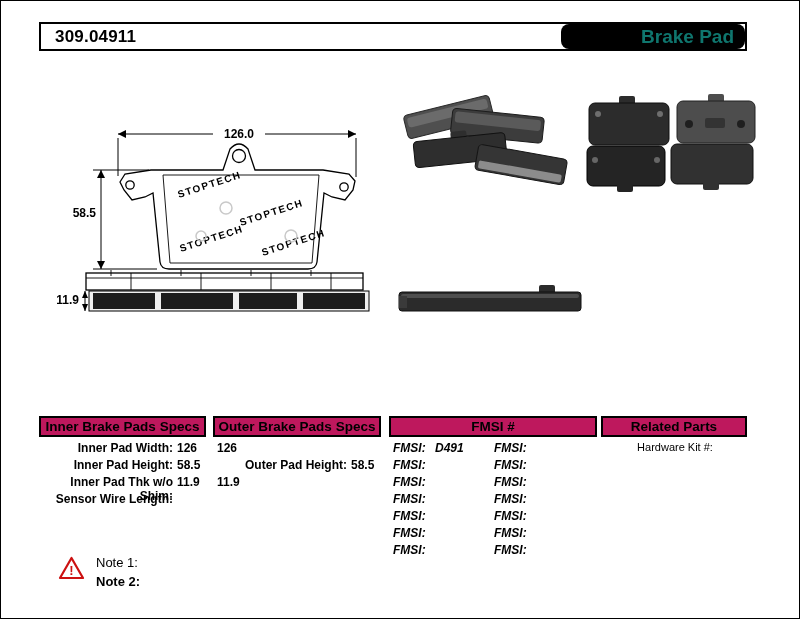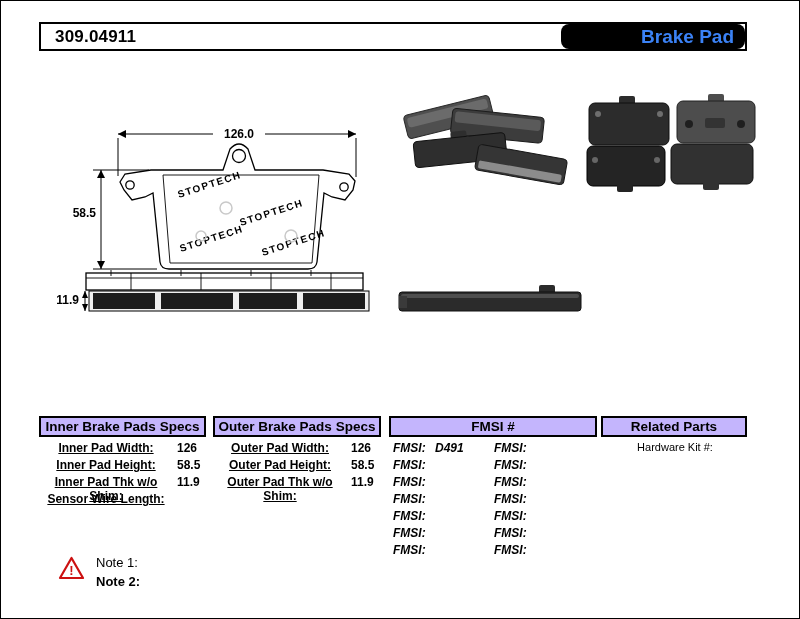--- a/index.html
+++ b/index.html
@@ -3,44 +3,44 @@
 <meta charset="utf-8">
 <style>
   * { margin:0; padding:0; box-sizing:border-box; }
   html,body { background:#ffffff; font-family:"Liberation Sans", sans-serif; }
   .page { position:relative; width:800px; height:619px; background:#fff; border:1px solid #000; overflow:hidden; }
 
   
   .header-bar { position:absolute; left:38px; top:21px; width:708px; height:29px; border:2px solid #000; background:#fff; }
   .part-number { position:absolute; left:14px; top:3px; font-size:17px; font-weight:bold; color:#000; letter-spacing:0.2px; }
   .product-badge { position:absolute; top:0; right:0; height:100%; width:184px; background:#000; border-radius:8px;
-                   color:#3b82f6; display:flex; align-items:center; justify-content:flex-end; padding-right:11px;
+                   color:#0f766e; display:flex; align-items:center; justify-content:flex-end; padding-right:11px;
                    font-size:19px; font-weight:bold; }
 
   
   .drawing-svg { position:absolute; left:0; top:85px; width:800px; height:250px; }
   .drawing-svg text { font-family:"Liberation Sans", sans-serif; font-weight:bold; fill:#000; }
   .dim-text { font-size:12px; }
   .wm { fill:#c9c9c9; font-size:10px; letter-spacing:1.5px; font-weight:bold; }
   .outline { fill:#fff; stroke:#000; stroke-width:1.3; }
   .thin { fill:none; stroke:#000; stroke-width:0.9; }
   .dimline { stroke:#000; stroke-width:1; }
 
   
   .spec-table { position:absolute; left:0; top:415px; width:800px; }
   .col { position:absolute; top:0; }
   .col-inner   { left:38px;  width:167px; }
   .col-outer   { left:212px; width:168px; }
   .col-fmsi    { left:388px; width:208px; }
   .col-related { left:600px; width:146px; }
-  .col-header { height:21px; border:2px solid #000; background:#c4b5fd; display:flex; align-items:center; justify-content:center;
+  .col-header { height:21px; border:2px solid #000; background:#be185d; display:flex; align-items:center; justify-content:center;
                 font-size:13.5px; font-weight:bold; }
   .rows { margin-top:4px; }
   .spec-row { display:flex; height:17px; font-size:12px; font-weight:bold; }
-  .spec-label { width:134px; text-align:center;text-decoration:underline; }
+  .spec-label { width:134px; text-align:right; }
   .spec-value { margin-left:4px; }
   .fmsi-row { position:relative; height:17px; font-size:12px; font-weight:bold;font-style:italic; }
   .fl-label { position:absolute; left:4px; }
   .fl-value { position:absolute; left:46px; }
   .fr-label { position:absolute; left:105px; }
   .fr-value { position:absolute; left:143px; }
   .rel-row { height:17px; font-size:11px; font-weight:normal; padding-left:2px;text-align:center; }
 
   
   .warning-icon { position:absolute; left:57px; top:555px; }
@@ -195,29 +195,27 @@
           <span class="spec-label">Sensor Wire Length:</span>
           <span class="spec-value"></span>
         </div>
       </div>
     </div>
 
     <div class="col col-outer">
       <div class="col-header">Outer Brake Pads Specs</div>
       <div class="rows">
         <div class="spec-row">
-          <span class="spec-label">Outer Pad Width:</span>
           <span class="spec-value">126</span>
         </div>
         <div class="spec-row">
           <span class="spec-label">Outer Pad Height:</span>
           <span class="spec-value">58.5</span>
         </div>
         <div class="spec-row">
-          <span class="spec-label">Outer Pad Thk w/o Shim:</span>
           <span class="spec-value">11.9</span>
         </div>
       </div>
     </div>
 
     <div class="col col-fmsi">
       <div class="col-header">FMSI #</div>
       <div class="rows">
         <div class="fmsi-row">
           <span class="fl-label">FMSI:</span>

